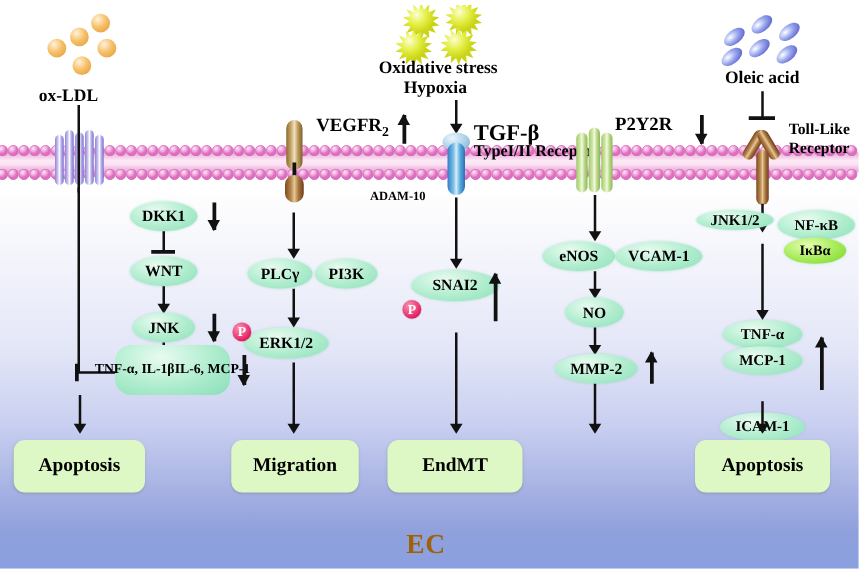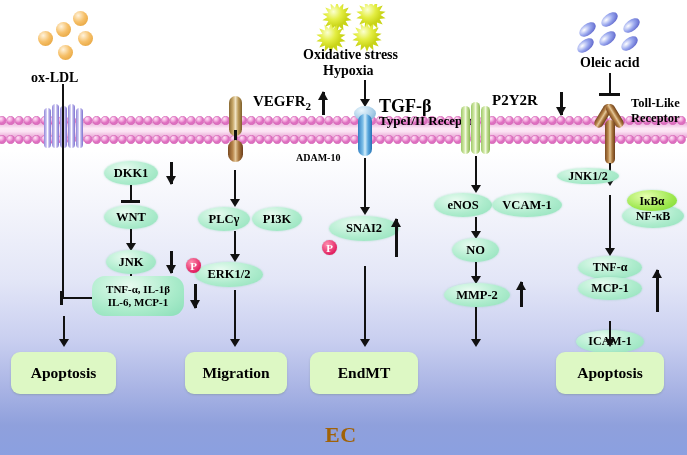--- a/index.html
+++ b/index.html
@@ -54,21 +54,21 @@
   .outcome{
     position:absolute;display:flex;align-items:center;justify-content:center;
     background:#ddf8c4;border-radius:9px;
     color:#000;font-weight:bold;font-family:"Liberation Serif",serif;
     font-size:15.5px;white-space:nowrap;
     box-shadow:0 1px 2px rgba(80,110,70,.25);
   }
 
   
   .cytobox{
-    position:absolute;display:flex;flex-direction:column;
+    position:absolute;display:flex;
     align-items:center;justify-content:center;
     border-radius:13px;
     background:radial-gradient(ellipse at 40% 25%, #e8fbf0 0%, #a9ebca 60%, #8ade b8 100%);
     background:radial-gradient(ellipse at 40% 25%, #e8fbf0 0%, #a9ebca 60%, #8adeb8 100%);
     font-family:"Liberation Serif",serif;font-weight:bold;color:#000;
     line-height:1.22;white-space:nowrap;
   }
 
   
   .vline{position:absolute;background:#111;width:2px;}
@@ -530,21 +530,21 @@
   </div>
   <div class="lbl serif" style="left:631px;top:96px;font-size:12.5px;">Toll-Like</div>
   <div class="lbl serif" style="left:631px;top:111px;font-size:12.5px;">Receptor</div>
 
   <div class="vline" style="left:609px;top:163px;height:18px;"></div>
   <div class="arrowhead" style="left:605px;top:178px;"></div>
 
   <div class="node" style="left:557px;top:168px;width:62px;height:16px;font-size:12px;">
     <span>JNK1/2</span>
   </div>
-  <div class="node" style="left:622px;top:168px;width:62px;height:24px;font-size:12px;margin-top:36px;">
+  <div class="node" style="left:622px;top:168px;width:62px;height:24px;font-size:12px;">
     <span>NF-κB</span>
   </div>
   <div class="node yellowgreen" style="left:627px;top:190px;width:50px;height:21px;font-size:11.5px;">
     <span>IκBα</span>
   </div>
 
   <div class="vline" style="left:609px;top:195px;height:56px;"></div>
   <div class="arrowhead" style="left:605px;top:248px;"></div>
 
   <div class="node" style="left:578px;top:256px;width:64px;height:23px;font-size:12px;">

